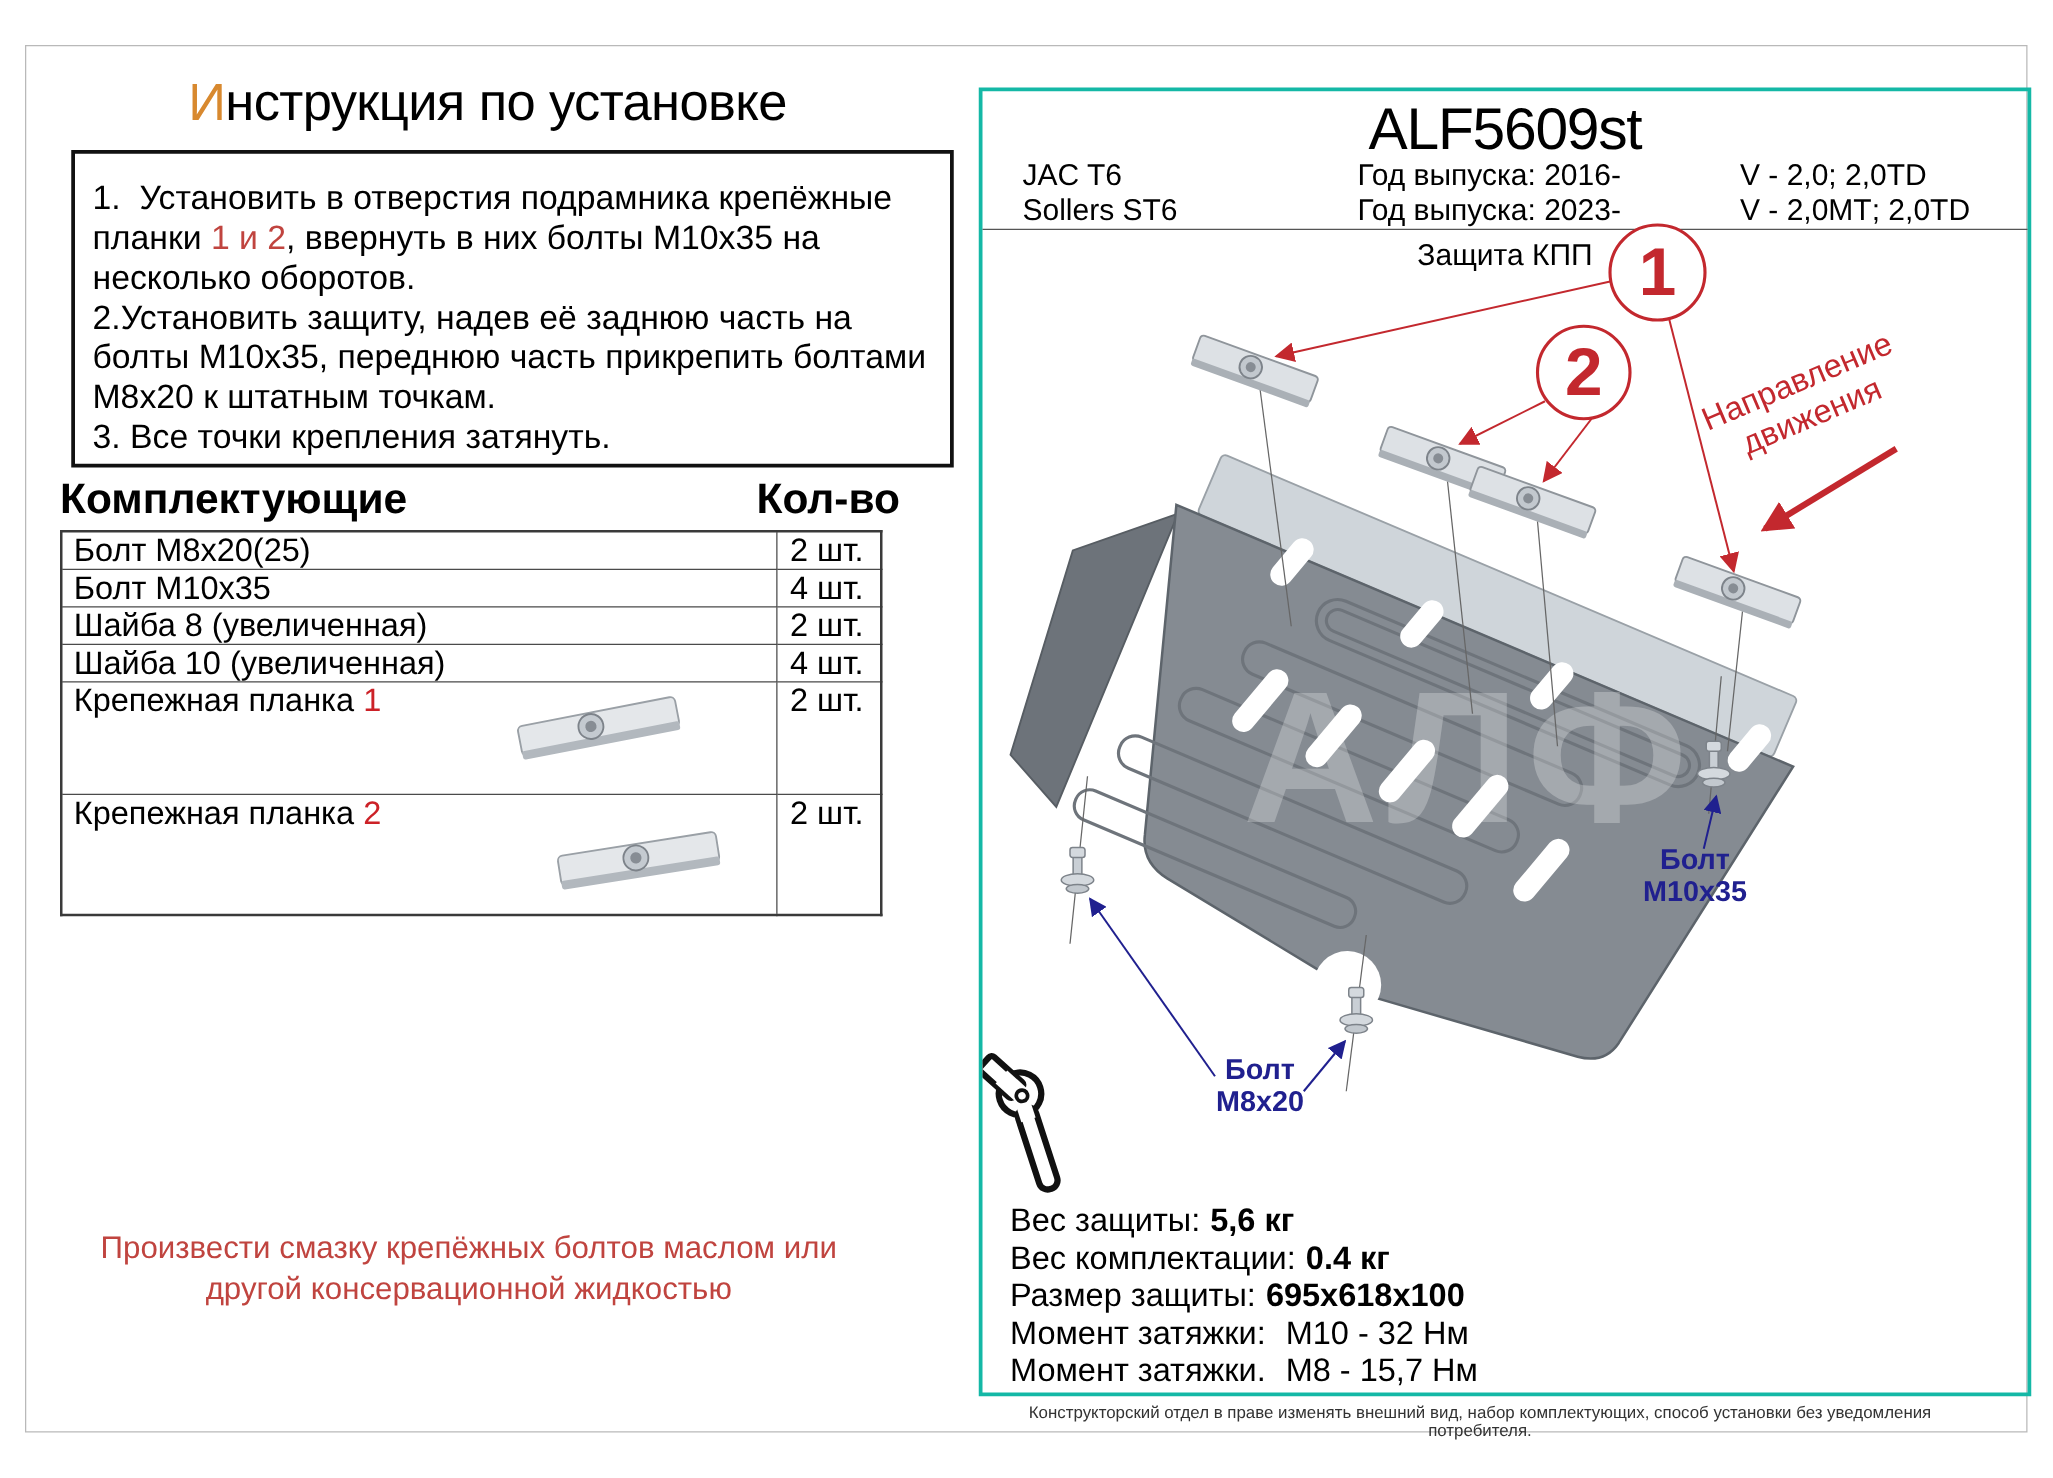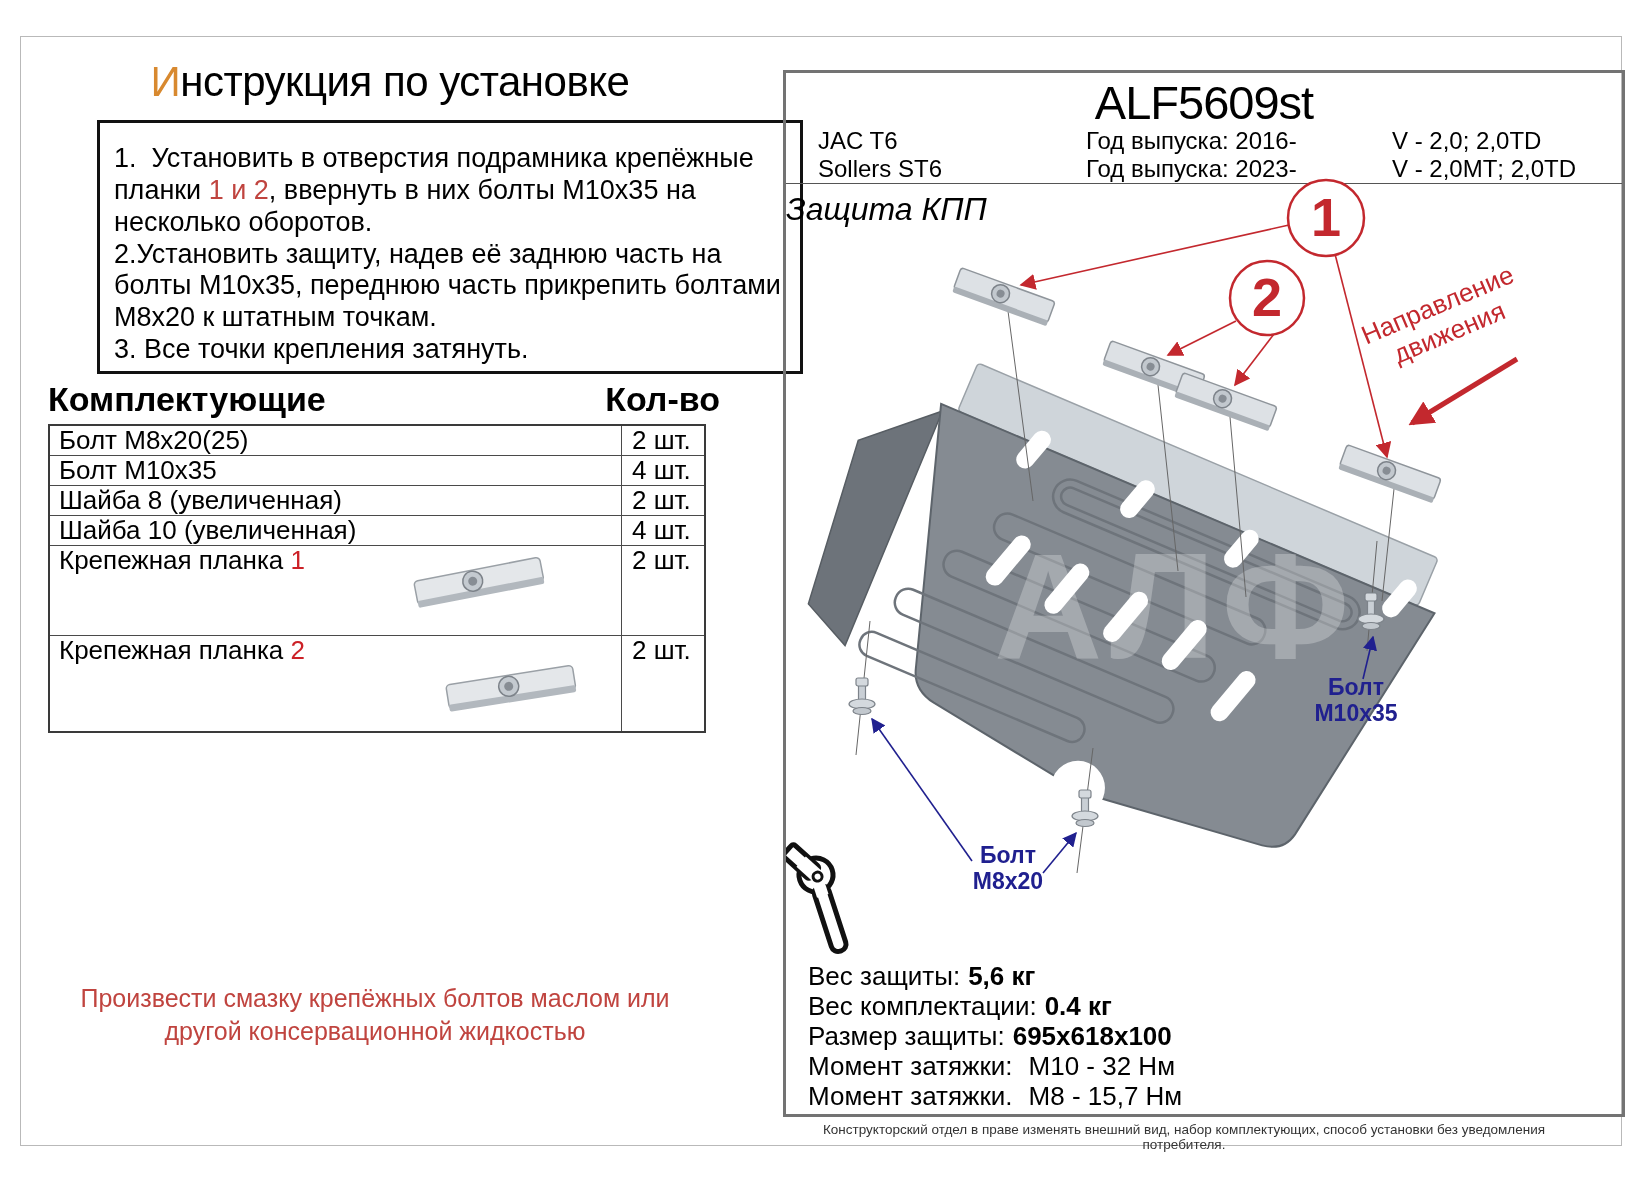--- a/index.html
+++ b/index.html
@@ -5,45 +5,45 @@
   html,body{margin:0;padding:0;background:#fff;}
   #page{position:relative;width:1642px;height:1182px;background:#fff;overflow:hidden;
         font-family:"Liberation Sans","DejaVu Sans",sans-serif;color:#000;border-radius:22px;}
   .abs{position:absolute;}
   #page-border{left:20px;top:36px;width:1600px;height:1108px;border:1.5px solid #b9b9b9;}
 
   
   #doc-title{left:20px;top:58px;width:740px;text-align:center;font-size:42px;letter-spacing:-.5px;}
   #doc-title .first{color:#d8892f;}
   #instruction-box{left:57px;top:120px;width:676px;height:228px;border:3px solid #111;
-                   padding:20px 10px 0 14px;font-size:27px;line-height:1.18;margin-left:40px;}
+                   padding:20px 10px 0 14px;font-size:27px;line-height:1.18;}
   #instruction-box p{margin:0;white-space:pre-wrap;}
   .red-inline{color:#c0443f;}
   #components-header{left:48px;top:380px;width:672px;display:flex;justify-content:space-between;
                      font-size:34px;font-weight:bold;}
   #components-table{left:48px;top:424px;width:658px;border:2px solid #3a3a3a;border-collapse:collapse;
                     font-size:26px;table-layout:fixed;}
   #components-table td{border:1.5px solid #4a4a4a;padding:0 0 0 9px;vertical-align:top;line-height:29px;}
   #components-table td.qty{width:72px;padding-left:10px;}
   #components-table tr.small td{height:29px;}
   #components-table tr.tall1 td{height:89px;margin-left:35px;}
   #components-table tr.tall2 td{height:95px;margin-top:28px;}
   .row-num{color:#cc2127;}
   .bracket-img{position:absolute;}
   #note-red{left:55px;top:982px;width:640px;text-align:center;font-size:25px;line-height:1.32;color:#c0443f;}
 
   
-  #right-panel{left:783px;top:70px;width:842px;height:1047px;border:3px solid #737373;box-sizing:border-box;}
+  #right-panel{left:783px;top:70px;width:842px;height:1047px;border:3px solid #14b8a6;box-sizing:border-box;}
   #panel-header{position:absolute;left:0;top:0;width:100%;height:110px;border-bottom:1.5px solid #555;}
   #part-code{position:absolute;left:0;top:2px;width:100%;text-align:center;font-size:47px;letter-spacing:-1px;}
   .model-row{position:absolute;width:100%;font-size:24px;}
   .model-row .m-name{position:absolute;left:32px;}
   .model-row .m-year{position:absolute;left:300px;text-align:right;}
   .model-row .m-engine{position:absolute;left:606px;}
-  #diagram-title{position:absolute;left:0;top:118px;width:100%;text-align:left;font-size:32px;font-style:italic;}
+  #diagram-title{position:absolute;left:0;top:118px;width:100%;text-align:center;font-size:24px;}
   #diagram-svg{position:absolute;left:0;top:100px;width:802px;height:945px;}
   #specs{position:absolute;left:22px;top:888px;font-size:26px;line-height:30px;}
   .spec-line{white-space:pre;}
   .spec-value{margin-left:8px;}
   .spec-line.b .spec-value{font-weight:bold;}
   .spec-line.g .spec-value{margin-left:16px;}
   #fine-print{left:783px;top:1122px;width:802px;text-align:center;font-size:13.5px;color:#333;}
   svg text{font-family:"Liberation Sans","DejaVu Sans",sans-serif;}
 </style>
 </head>

